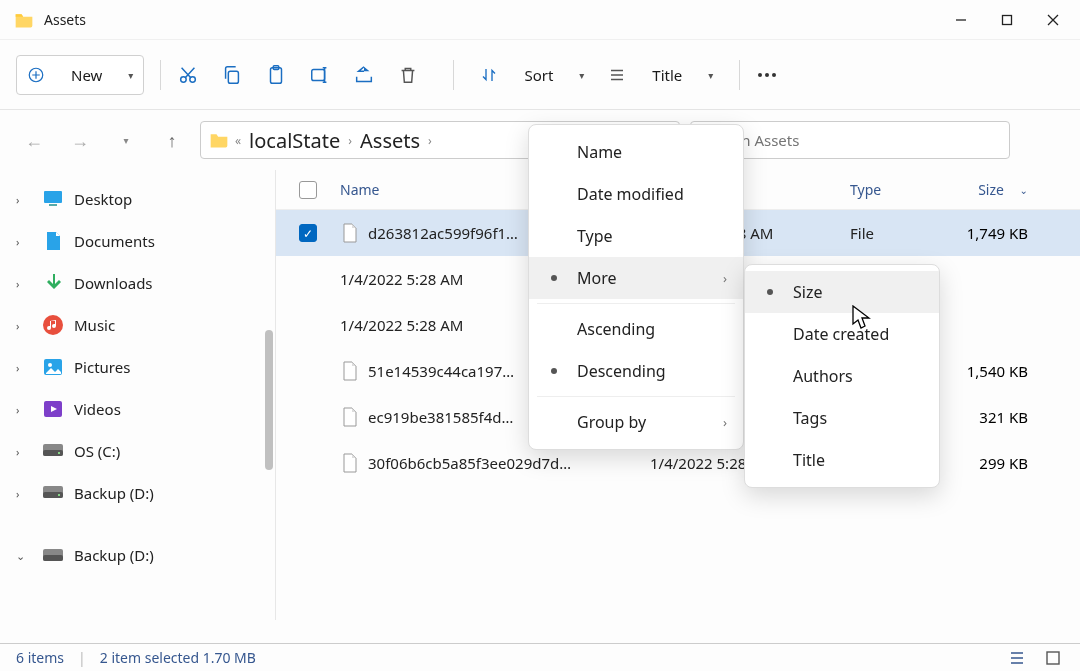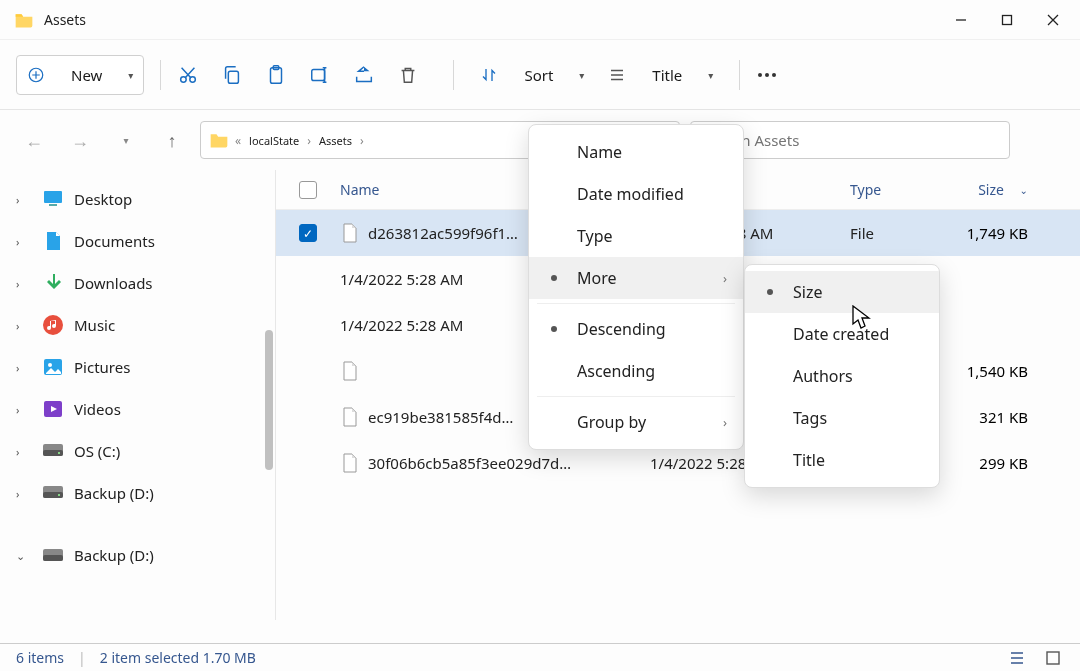--- a/index.html
+++ b/index.html
@@ -16,21 +16,21 @@
 .tbbtn.icon { width: 40px; padding: 0; }
 .tbbtn.new { border: 1px solid #d0d0d0; background: #fff; }
 .sep { width: 1px; height: 30px; background: #d8d8d8; margin: 0 12px; }
 .chev { font-size: 10px; color: #555; }
 
 .navrow { height: 60px; display: flex; align-items: center; padding: 0 16px; gap: 10px; }
 .navbtn { width: 36px; height: 36px; display: flex; align-items: center; justify-content: center; color: #666; font-size: 18px; border-radius: 4px; }
 .navbtn.disabled { color: #aaa; }
 .addrbar { flex: 1; height: 38px; border: 1px solid #ccc; border-radius: 4px; display: flex; align-items: center; padding: 0 8px; gap: 6px; background: #fff; max-width: 480px; }
 .addrbar .foldericon { width: 20px; height: 20px; }
-.addrbar .crumb { font-size: 11px; color: #222; padding: 0 2px; }
+.addrbar .crumb { font-size: 20px; color: #222; padding: 0 2px; }
 .addrbar .sepchev { color: #888; font-size: 12px; }
 .searchbox { width: 320px; height: 38px; border: 1px solid #ccc; border-radius: 4px; display: flex; align-items: center; padding: 0 12px; background: #fff; }
 .searchbox input { border: none; outline: none; font-size: 15px; color: #666; width: 100%; background: transparent; }
 
 .main { display: flex; height: 450px; }
 .sidebar { width: 275px; padding: 8px 4px; overflow-y: auto; position: relative; }
 .sidebar::-webkit-scrollbar { width: 12px; }
 .sideitem { height: 42px; display: flex; align-items: center; padding-left: 12px; gap: 10px; font-size: 15px; color: #222; border-radius: 4px; }
 .sideitem .arrow { width: 16px; color: #555; font-size: 11px; }
 .sideitem .icon { width: 22px; height: 22px; display: flex; align-items: center; justify-content: center; }
@@ -342,20 +342,21 @@
         </div>
         <div class="filerow">
           <div class="col col-cb"></div>
           <div class="col col-name">
             <span class="fileicon">
               <svg width="20" height="20" viewBox="0 0 20 20">
                 <path fill="#fff" stroke="#999" d="M4 1h8l4 4v14H4z"></path>
                 <path fill="#ddd" d="M12 1v4h4"></path>
               </svg>
             </span>
+            <span>51e14539c44ca197…</span>
           </div>
           <div class="col col-date">1/4/2022 5:28 AM</div>
           <div class="col col-type">File</div>
           <div class="col col-size">1,540 KB</div>
         </div>
         <div class="filerow">
           <div class="col col-cb"></div>
           <div class="col col-name">
             <span class="fileicon">
               <svg width="20" height="20" viewBox="0 0 20 20">
@@ -415,25 +416,25 @@
   <div class="ctxitem">
       <span>Type</span>
     </div>
   <div class="ctxitem hi">
       <span class="dot"></span>
       <span>More</span>
       <span class="sub">›</span>
     </div>
   <div class="ctxsep"></div>
   <div class="ctxitem">
+      <span>Ascending</span>
+    </div>
+  <div class="ctxitem">
       <span class="dot"></span>
       <span>Descending</span>
-    </div>
-  <div class="ctxitem">
-      <span>Ascending</span>
     </div>
   <div class="ctxsep"></div>
   <div class="ctxitem">
       <span>Group by</span>
       <span class="sub">›</span>
     </div>
 </div>
 
 <div class="ctxmenu" style="left:744px; top:264px; width:196px;">
   <div class="ctxitem hi">

